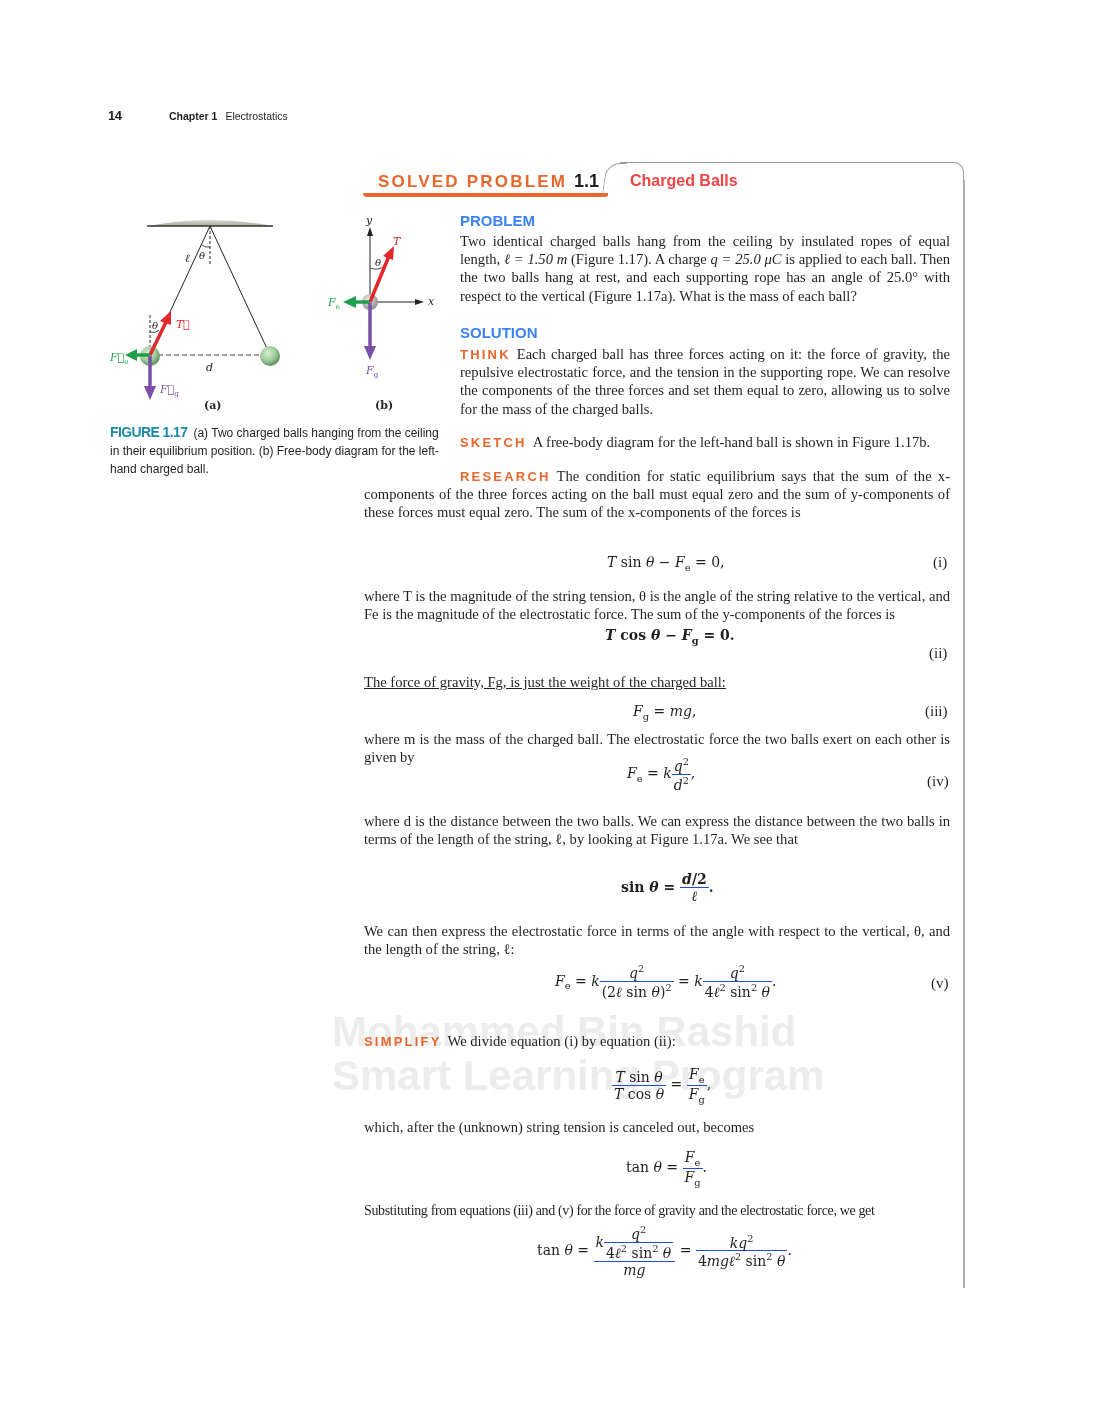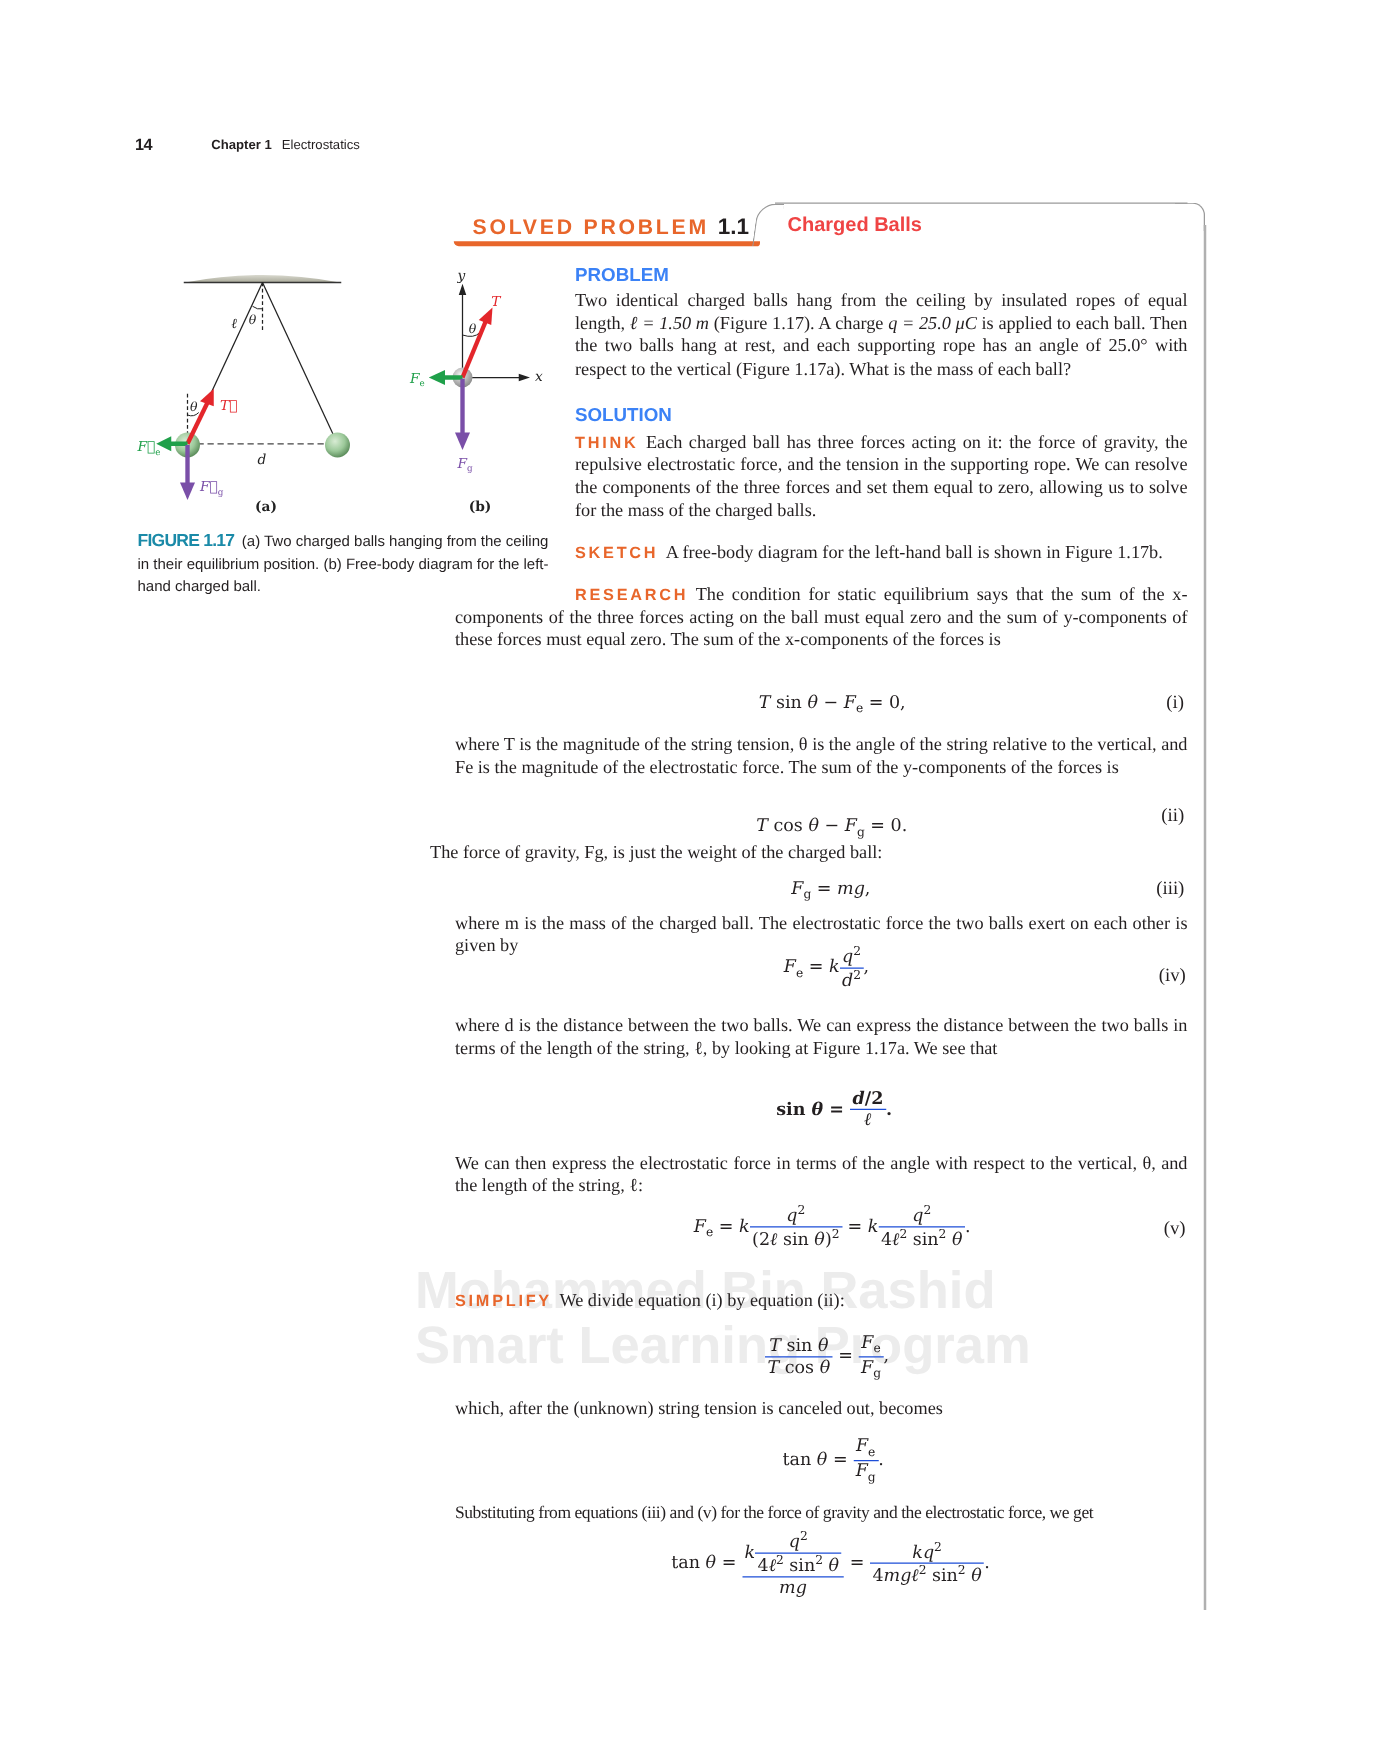--- a/index.html
+++ b/index.html
@@ -155,24 +155,24 @@
 </div>
 <div class="abs para" style="left:364px; top:467px; width:586px; text-indent:96px;">
   <span class="kw" style="text-indent:0">RESEARCH</span><span>The condition for static equilibrium says that the sum of the x-components of the three forces acting on the ball must equal zero and the sum of y-components of these forces must equal zero. The sum of the x-components of the forces is</span>
 </div>
 
 <div class="abs eq" style="left:607px; top:554px;"><i>T</i> sin <i>θ</i> − <i>F</i><sub>e</sub> = 0,</div>
 <div class="abs eq-num" style="left:933px; top:554px;">(i)</div>
 
 <div class="abs para" style="left:364px; top:587px; width:586px;">where T is the magnitude of the string tension, θ is the angle of the string relative to the vertical, and Fe is the magnitude of the electrostatic force. The sum of the y-components of the forces is</div>
 
-<div class="abs eq" style="left:605px; top:653px;"><i>T</i> cos <i>θ</i> − <i>F</i><sub>g</sub> = 0.</div>
+<div class="abs eq" style="left:605px; top:627px;font-weight:bold;"><i>T</i> cos <i>θ</i> − <i>F</i><sub>g</sub> = 0.</div>
 <div class="abs eq-num" style="left:929px; top:645px;">(ii)</div>
 
-<div class="abs para" style="left:344px; top:673px; width:586px;">The force of gravity, Fg, is just the weight of the charged ball:</div>
+<div class="abs para" style="left:364px; top:673px; width:586px;text-decoration:underline;">The force of gravity, Fg, is just the weight of the charged ball:</div>
 
 <div class="abs eq" style="left:633px; top:703px;"><i>F</i><sub>g</sub> = <i>mg</i>,</div>
 <div class="abs eq-num" style="left:925px; top:703px;">(iii)</div>
 
 <div class="abs para" style="left:364px; top:730px; width:586px;">where m is the mass of the charged ball. The electrostatic force the two balls exert on each other is given by</div>
 
 <div class="abs eq" style="left:627px; top:756px;"><i>F</i><sub>e</sub> = <i>k</i><span class="frac"><span class="num"><i>q</i><sup>2</sup></span><span><i>d</i><sup>2</sup></span></span>,</div>
 <div class="abs eq-num" style="left:927px; top:773px;">(iv)</div>
 
 <div class="abs para" style="left:364px; top:812px; width:586px;font-family:Liberation Serif, serif;">where d is the distance between the two balls. We can express the distance between the two balls in terms of the length of the string, ℓ, by looking at Figure 1.17a. We see that</div>

